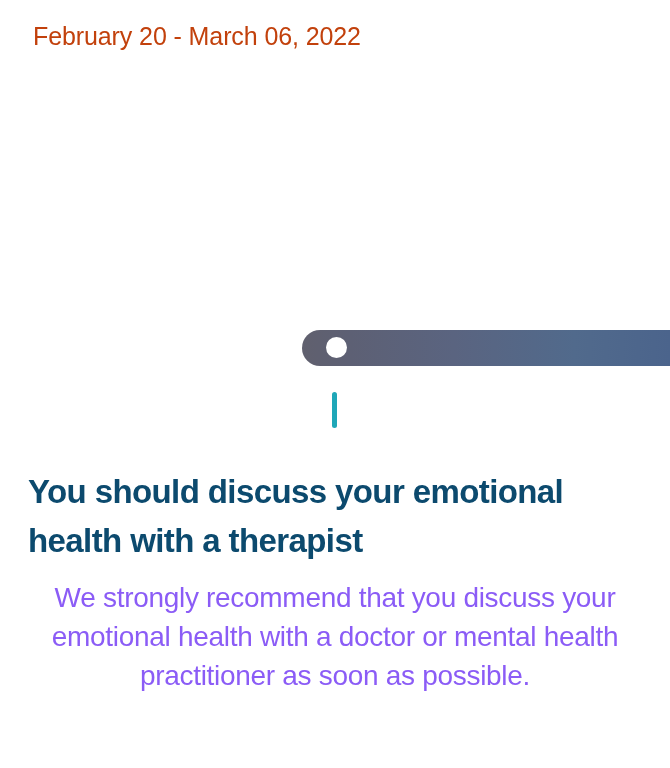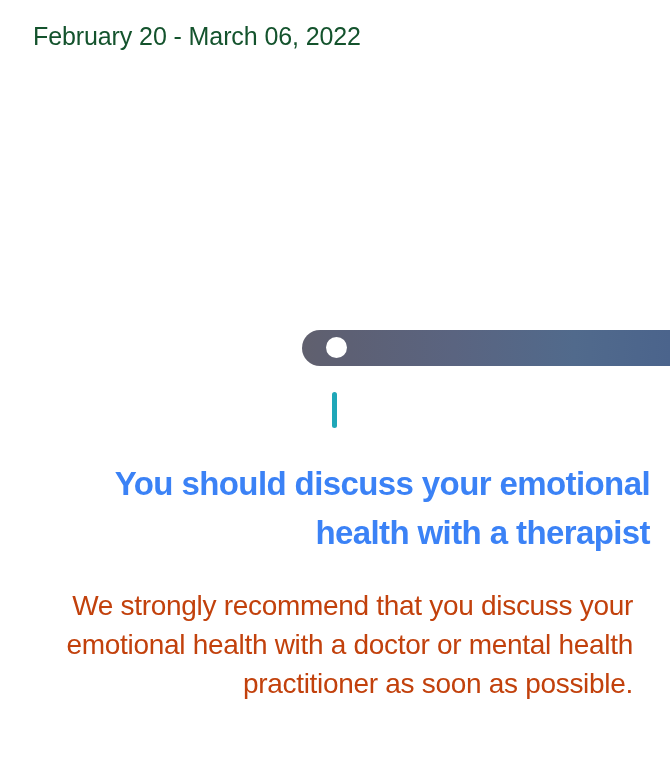--- a/index.html
+++ b/index.html
@@ -24,21 +24,21 @@
     overflow: hidden;
   }
 
   
   .date-range {
     position: absolute;
     left: 33px;
     top: 20px;
     font-size: 25px;
     line-height: 32px;
-    color: #14532d;
+    color: #c2410c;
     letter-spacing: -0.1px;
     white-space: nowrap;
   }
 
   
   .page-title {
     position: absolute;
     left: 33px;
     top: 92px;
     width: 540px;
@@ -91,41 +91,41 @@
     border-radius: 2.5px;
     background: #1fa7b8;
   }
 
   
   .reco-headline {
     position: absolute;
     left: 20px;
     top: 459px;
     width: 630px;
-    margin: 0;
-    text-align: right;
+    margin: 8px;
+    text-align: left;
     font-size: 33px;
     line-height: 49px;
     font-weight: 700;
-    color: #3b82f6;
+    color: #0c4a6e;
     letter-spacing: -0.6px;
   }
 
   
   .reco-body {
     position: absolute;
     left: 45px;
     top: 578px;
     width: 580px;
-    margin: 8px;
-    text-align: right;
+    margin: 0;
+    text-align: center;
     font-size: 28px;
     line-height: 39px;
     font-weight: 400;
-    color: #c2410c;
+    color: #8b5cf6;
     letter-spacing: -0.3px;
   }
 </style>
 </head>
 <body>
 
 <div class="page">
 
   <div class="date-range">February 20 - March 06, 2022</div>
 

